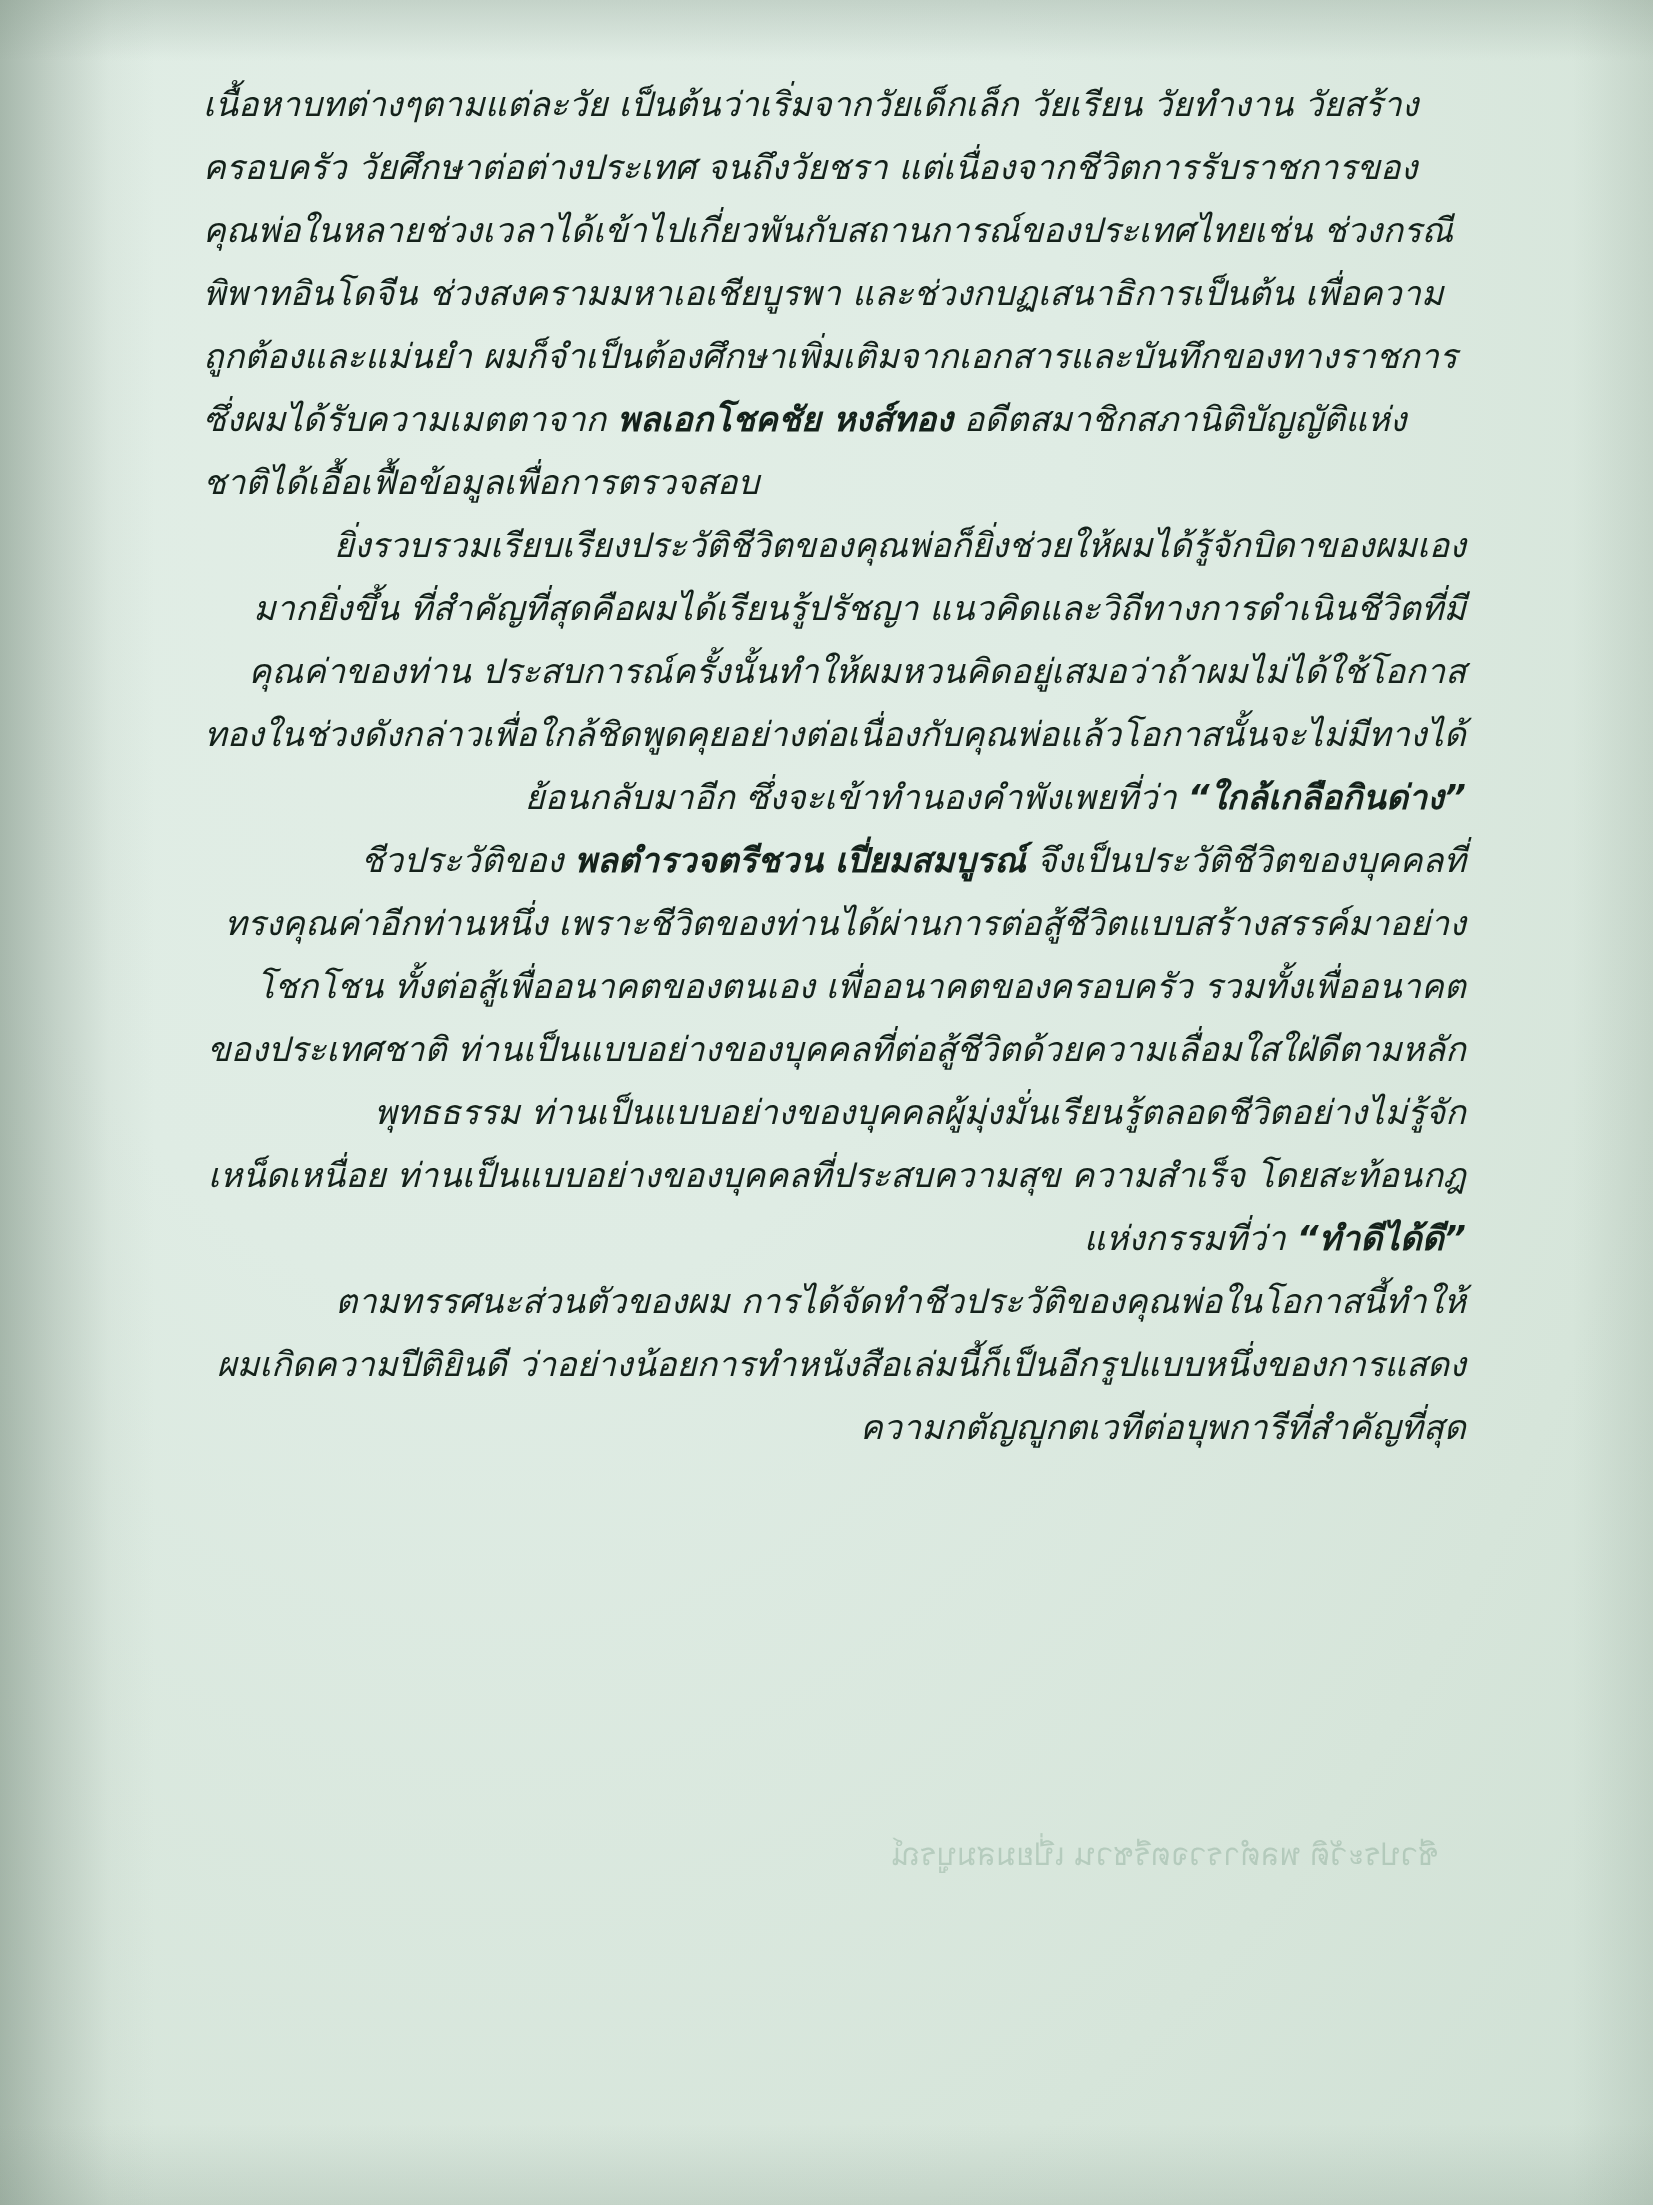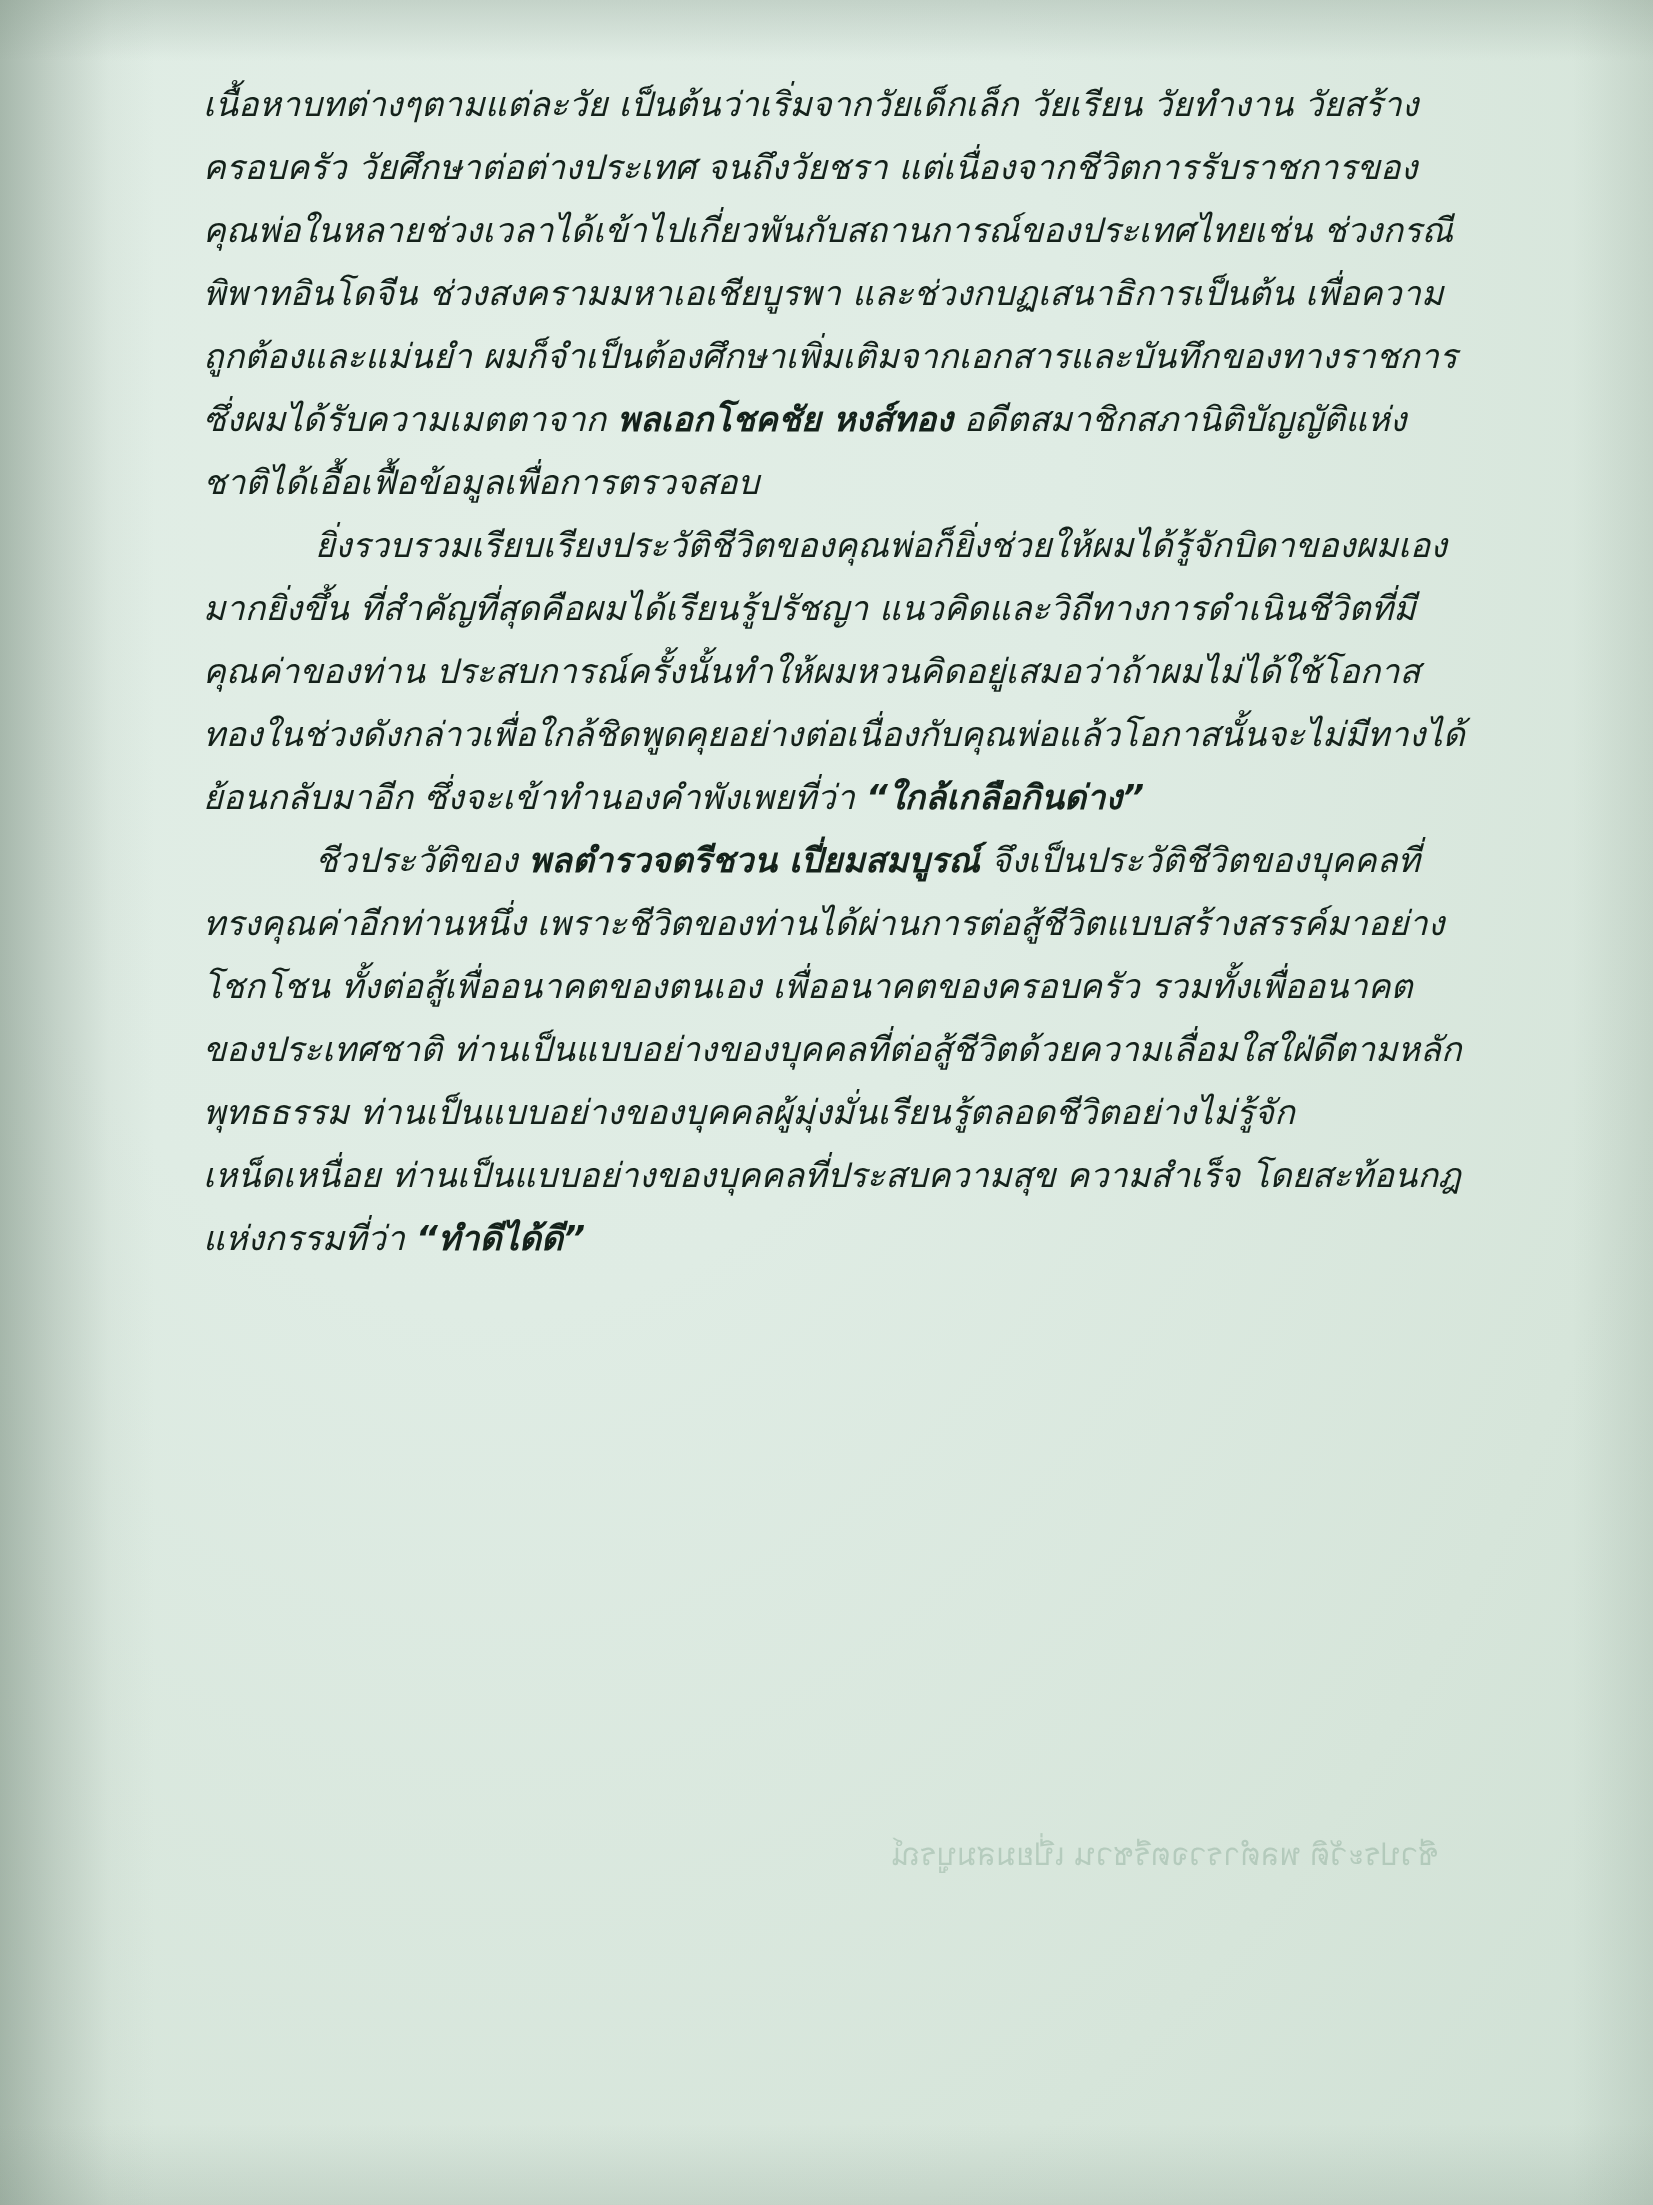--- a/index.html
+++ b/index.html
@@ -70,20 +70,21 @@
     letter-spacing: 0.1px;
     text-align: left;
     font-style: italic;
   }
 
   .para {
     margin: 0 0 0 0;
   }
   .para + .para {
     margin-top: 0px;
+    text-align: right;
   }
   .indent::before {
     content: "";
     display: inline-block;
     width: 101px;
   }
   .bold {
     font-weight: bold;
   }
   
@@ -120,16 +121,19 @@
     </p>
 
     <p class="para indent">
       <span>ยิ่งรวบรวมเรียบเรียงประวัติชีวิตของคุณพ่อก็ยิ่งช่วยให้ผมได้รู้จักบิดาของผมเองมากยิ่งขึ้น ที่สำคัญที่สุดคือผมได้เรียนรู้ปรัชญา แนวคิดและวิถีทางการดำเนินชีวิตที่มีคุณค่าของท่าน ประสบการณ์ครั้งนั้นทำให้ผมหวนคิดอยู่เสมอว่าถ้าผมไม่ได้ใช้โอกาสทองในช่วงดังกล่าวเพื่อใกล้ชิดพูดคุยอย่างต่อเนื่องกับคุณพ่อแล้วโอกาสนั้นจะไม่มีทางได้ย้อนกลับมาอีก ซึ่งจะเข้าทำนองคำพังเพยที่ว่า </span><span class="bold">“ใกล้เกลือกินด่าง”</span>
     </p>
 
     <p class="para indent">
       <span>ชีวประวัติของ </span><span class="bold">พลตำรวจตรีชวน เปี่ยมสมบูรณ์</span><span> จึงเป็นประวัติชีวิตของบุคคลที่ทรงคุณค่าอีกท่านหนึ่ง เพราะชีวิตของท่านได้ผ่านการต่อสู้ชีวิตแบบสร้างสรรค์มาอย่างโชกโชน ทั้งต่อสู้เพื่ออนาคตของตนเอง เพื่ออนาคตของครอบครัว รวมทั้งเพื่ออนาคตของประเทศชาติ ท่านเป็นแบบอย่างของบุคคลที่ต่อสู้ชีวิตด้วยความเลื่อมใสใฝ่ดีตามหลักพุทธธรรม ท่านเป็นแบบอย่างของบุคคลผู้มุ่งมั่นเรียนรู้ตลอดชีวิตอย่างไม่รู้จักเหน็ดเหนื่อย ท่านเป็นแบบอย่างของบุคคลที่ประสบความสุข ความสำเร็จ โดยสะท้อนกฎแห่งกรรมที่ว่า </span><span class="bold">“ทำดีได้ดี”</span>
     </p>
 
+    <p class="para indent">
+      <span>ตามทรรศนะส่วนตัวของผม การได้จัดทำชีวประวัติของคุณพ่อในโอกาสนี้ทำให้ผมเกิดความปีติยินดี ว่าอย่างน้อยการทำหนังสือเล่มนี้ก็เป็นอีกรูปแบบหนึ่งของการแสดงความกตัญญูกตเวทีต่อบุพการีที่สำคัญที่สุด</span>
+    </p>
 
   </div>
 </div>
 
 
 </body></html>

